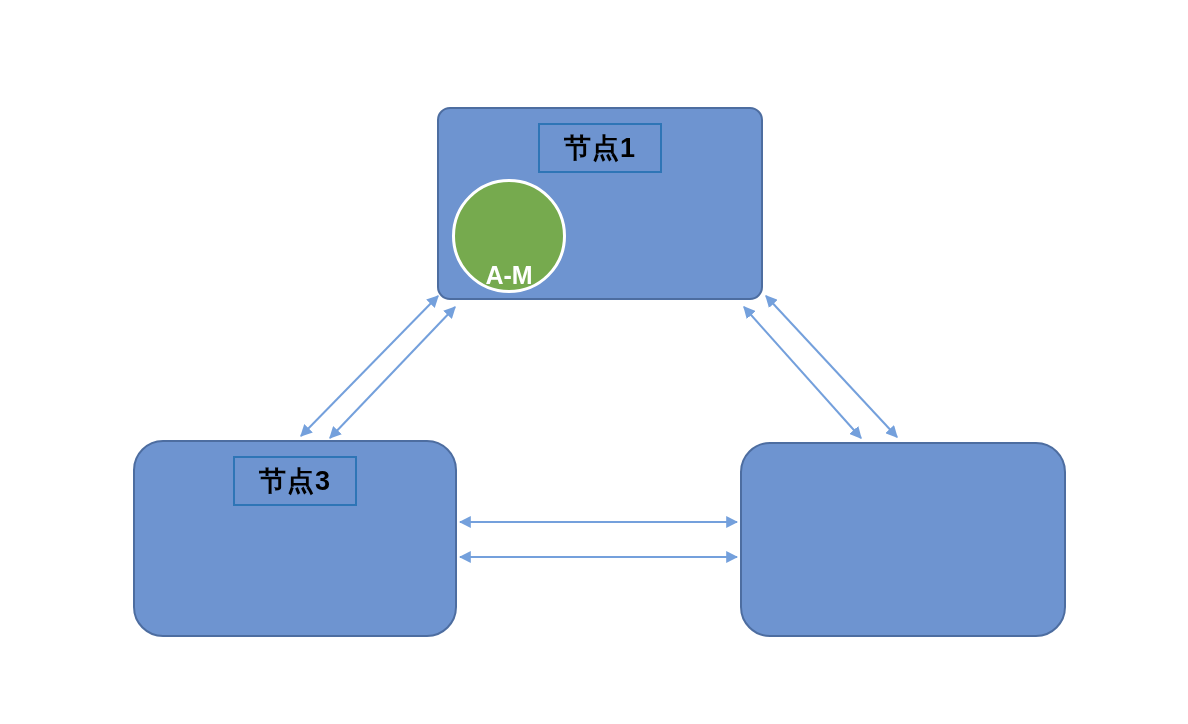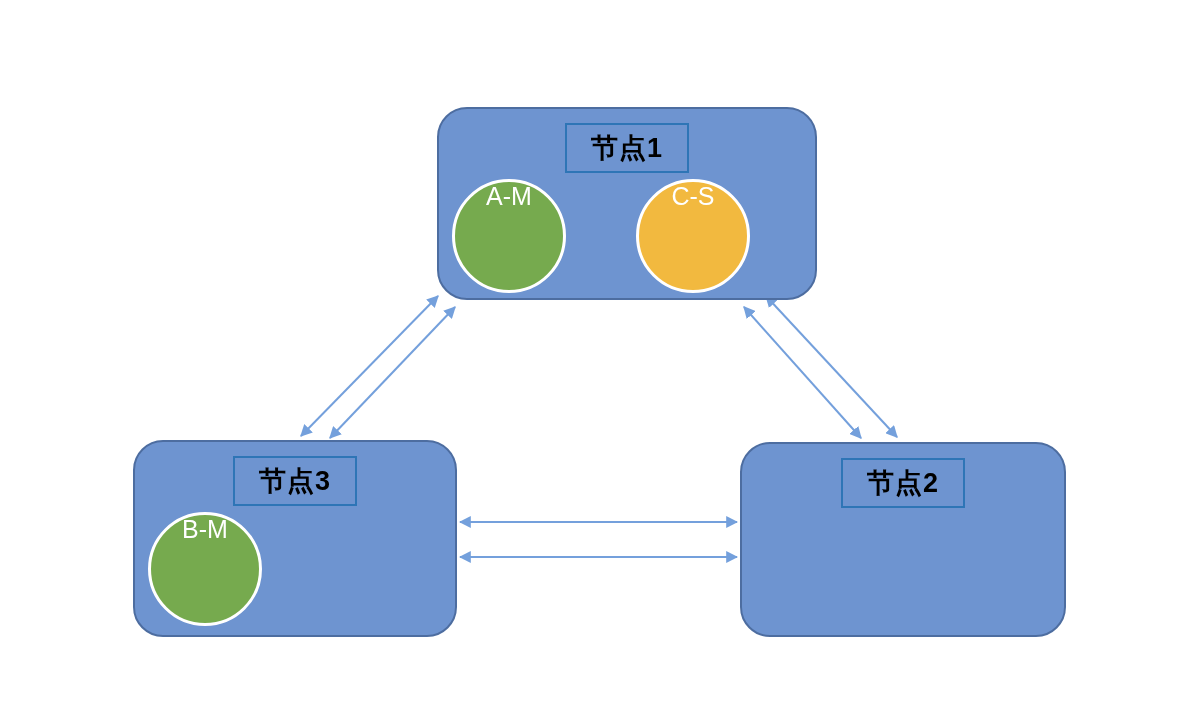--- a/index.html
+++ b/index.html
@@ -63,33 +63,33 @@
   }
 
   .circle {
     position: absolute;
     top: 70px;
     width: 114px;
     height: 114px;
     border-radius: 50%;
     border: 3px solid var(--circle-border);
     display: flex;
-    align-items: flex-start;
+    align-items: flex-end;
     justify-content: center;
     color: var(--circle-text);
     font-size: 25px;
-    font-weight: normal;
+    font-weight: bold;
   }
   .circle.pos-left  { left: 13px; }
   .circle.pos-right { left: 197px; }
   .circle.master { background: var(--master-circle-fill); }
   .circle.slave  { background: var(--slave-circle-fill); }
 
   
-  #node-1 { left: 437px; top: 107px; width: 380px; height: 193px; }
+  #node-1 { left: 437px; top: 107px; width: 326px; height: 193px; border-radius: 13px; }
   #node-3 { left: 133px; top: 440px; width: 324px; height: 197px; padding-left: 35px; }
   #node-2 { left: 740px; top: 442px; width: 326px; height: 195px; }
 </style>
 </head>
 <body>
 
 <div class="canvas">
 
   <svg class="arrows-layer" viewBox="0 0 1188 724" xmlns="http://www.w3.org/2000/svg">
     <defs>
@@ -108,33 +108,24 @@
     <line x1="460" y1="557" x2="737" y2="557" marker-start="url(#ah)" marker-end="url(#ah)"></line>
   </svg>
 
   <div class="node" id="node-1">
     <div class="label-box">
       <span>节点1</span>
     </div>
     <div class="circle master pos-left">
       <span>A-M</span>
     </div>
-    <div class="circle slave pos-right">
-      <span>C-S</span>
-    </div>
   </div>
 
   <div class="node" id="node-3">
     <div class="label-box">
       <span>节点3</span>
     </div>
-    <div class="circle master pos-left">
-      <span>B-M</span>
-    </div>
   </div>
 
   <div class="node" id="node-2">
-    <div class="label-box">
-      <span>节点2</span>
-    </div>
   </div>
 
 </div>
 
 </body></html>

